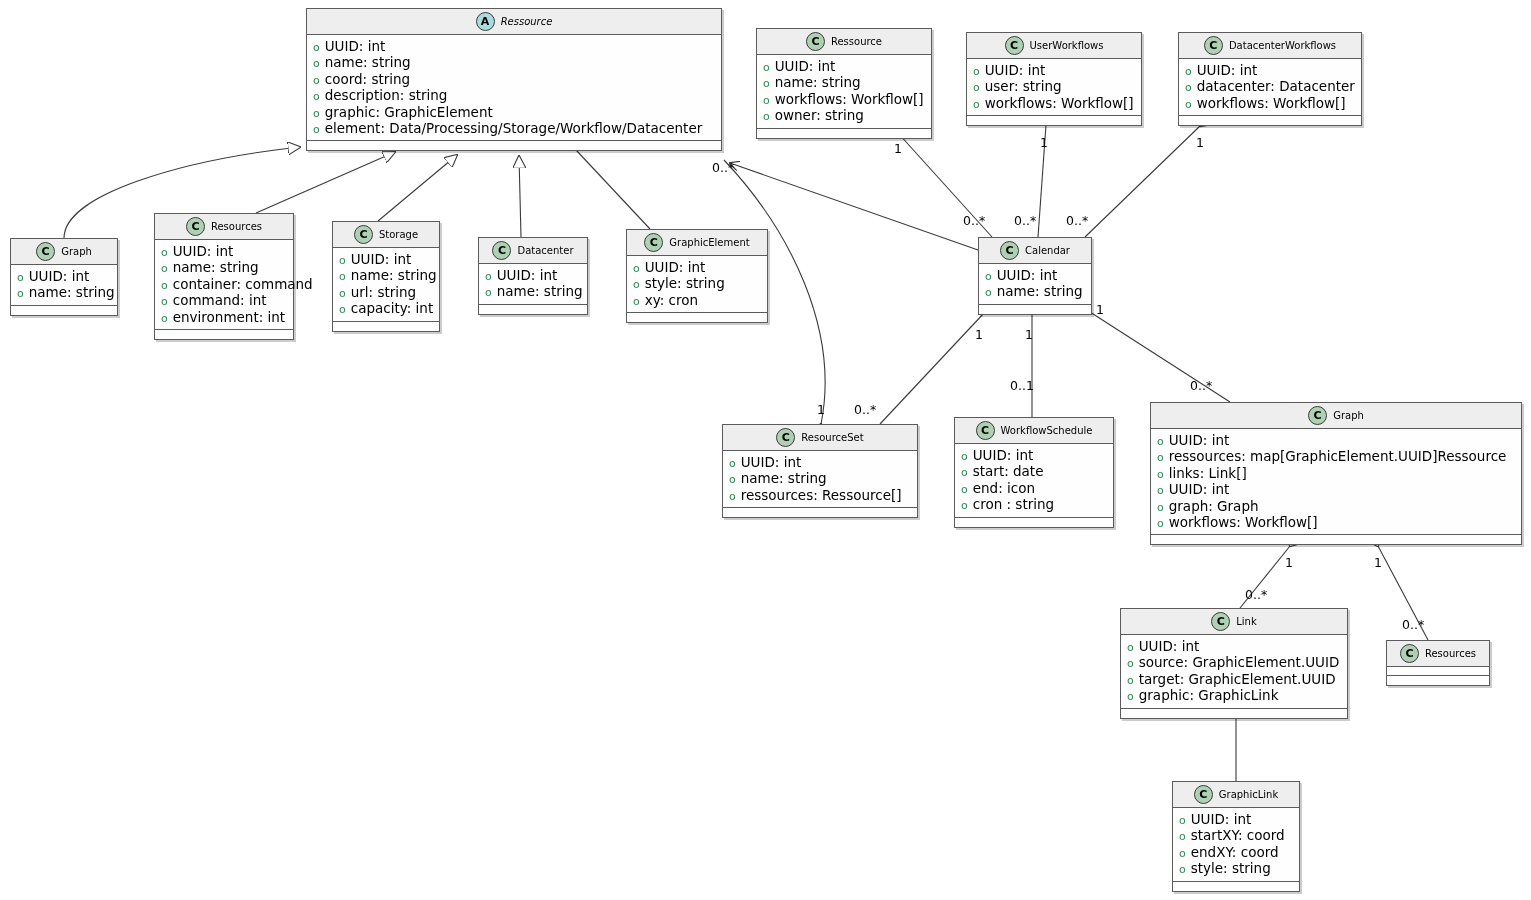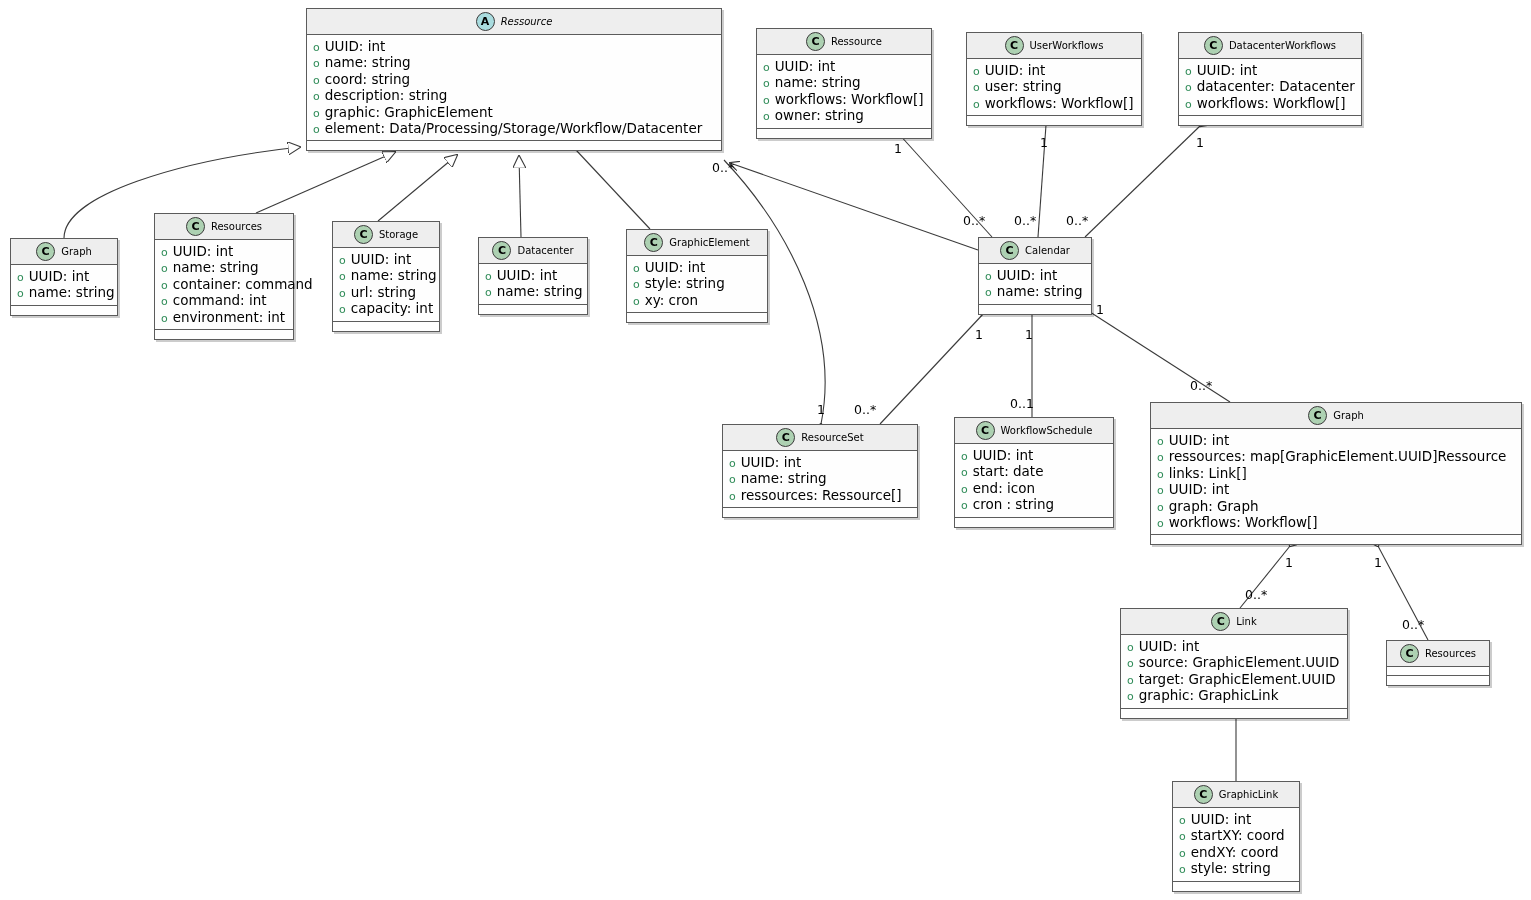--- a/index.html
+++ b/index.html
@@ -532,20 +532,20 @@
       <span class="mlabel" style="left: 1040px; top: 135px;">1</span>
       <span class="mlabel" style="left: 1196px; top: 135px;">1</span>
       <span class="mlabel" style="left: 963px; top: 213px;">0..*</span>
       <span class="mlabel" style="left: 1014px; top: 213px;">0..*</span>
       <span class="mlabel" style="left: 1066px; top: 213px;">0..*</span>
       <span class="mlabel" style="left: 975px; top: 327px;">1</span>
       <span class="mlabel" style="left: 1025px; top: 327px;">1</span>
       <span class="mlabel" style="left: 1096px; top: 302px;">1</span>
       <span class="mlabel" style="left: 817px; top: 402px;">1</span>
       <span class="mlabel" style="left: 854px; top: 402px;">0..*</span>
-      <span class="mlabel" style="left: 1010px; top: 396px;">0..1</span>
+      <span class="mlabel" style="left: 1010px; top: 378px;">0..1</span>
       <span class="mlabel" style="left: 1190px; top: 378px;">0..*</span>
       <span class="mlabel" style="left: 1285px; top: 555px;">1</span>
       <span class="mlabel" style="left: 1245px; top: 587px;">0..*</span>
       <span class="mlabel" style="left: 1374px; top: 555px;">1</span>
       <span class="mlabel" style="left: 1402px; top: 617px;">0..*</span>
     </div>
 </div>
 
 </body></html>

